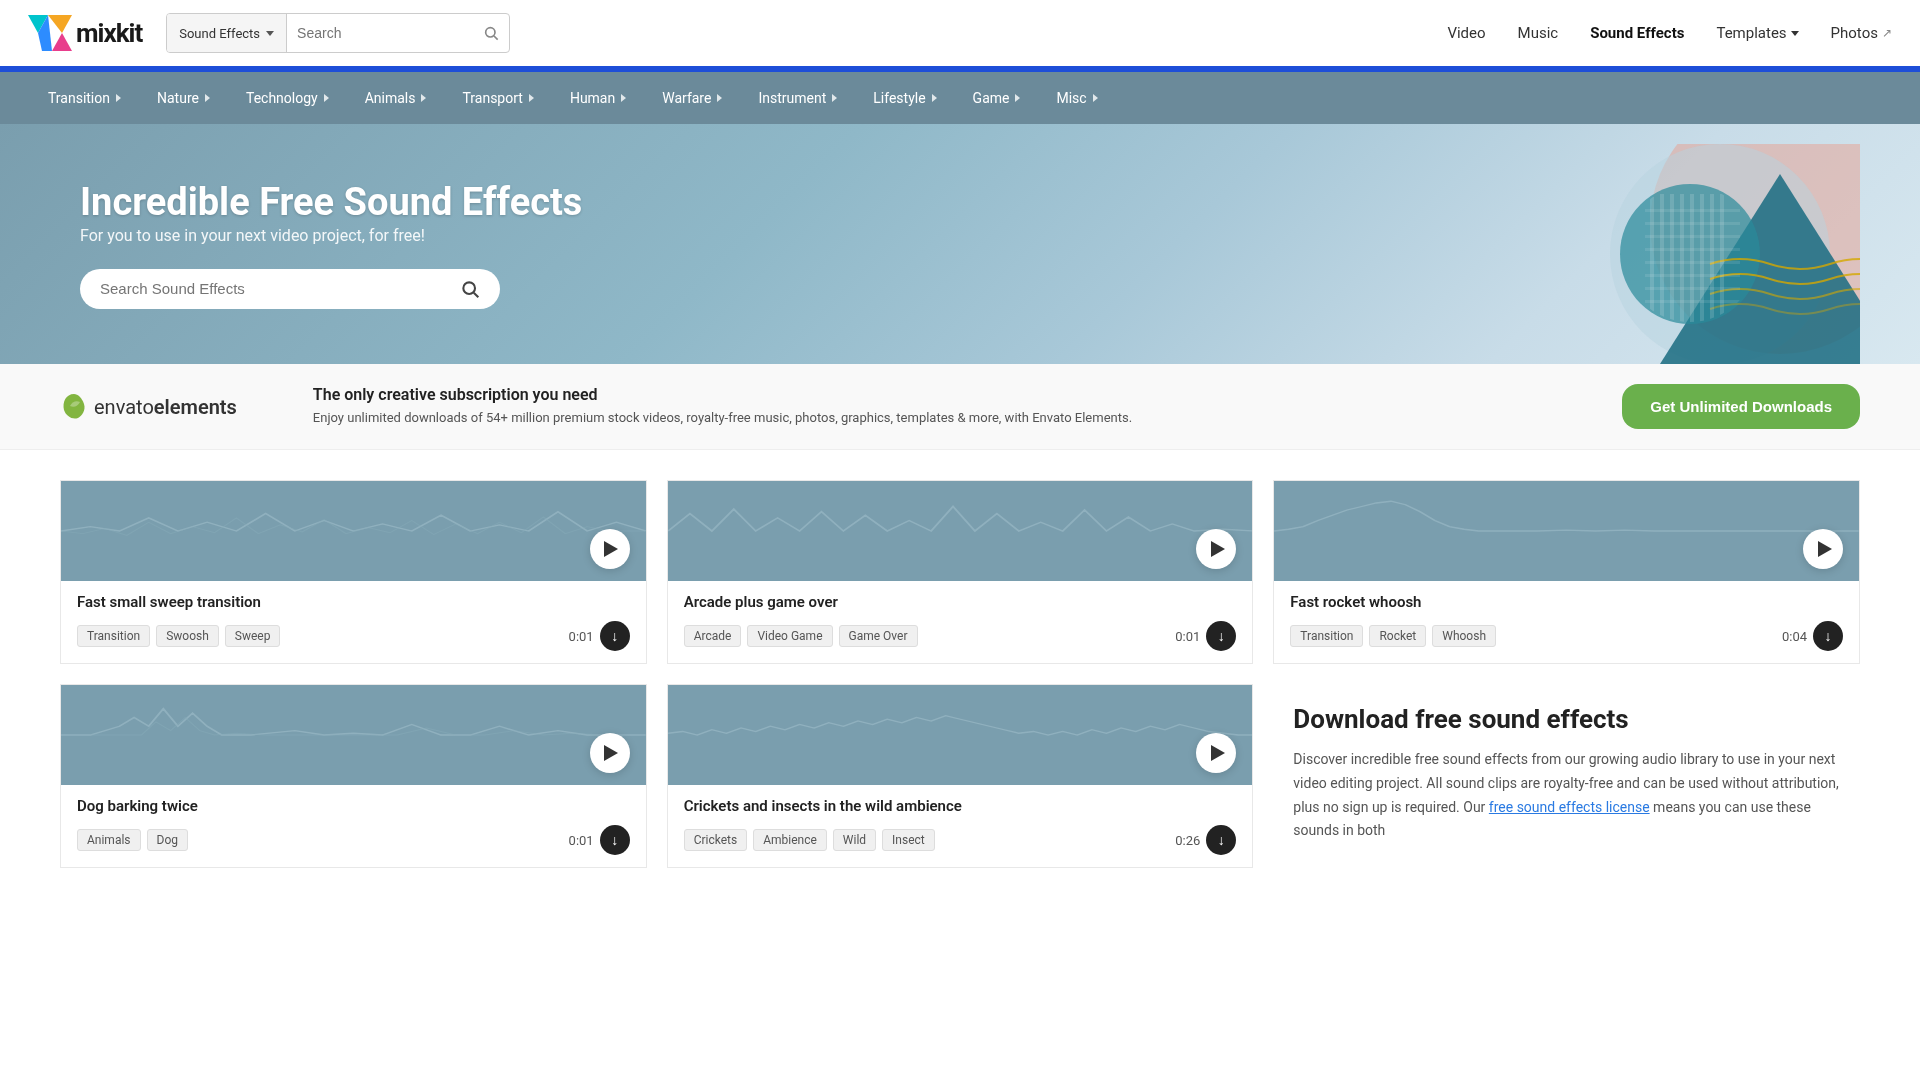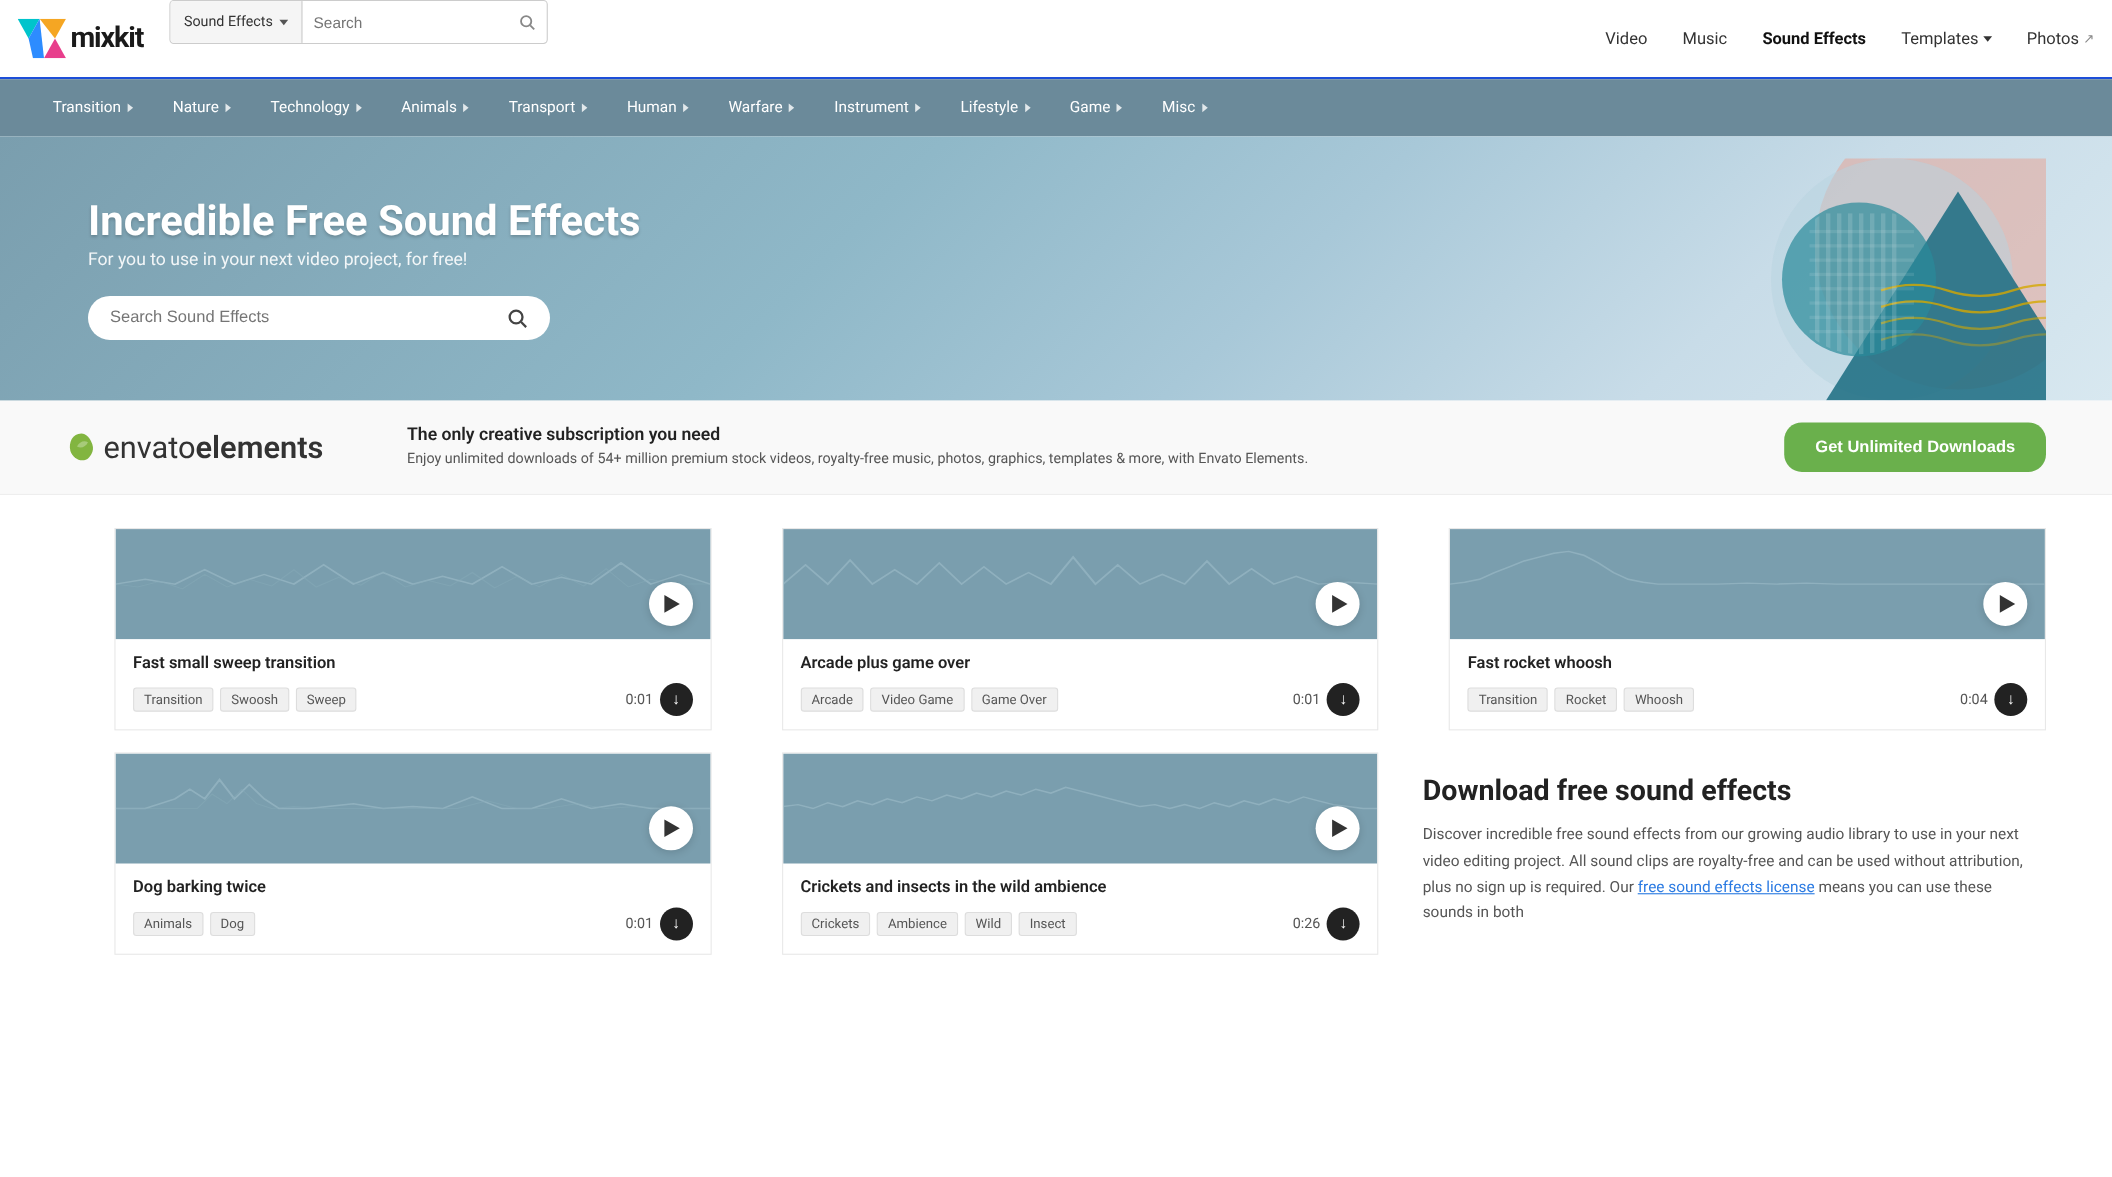--- a/index.html
+++ b/index.html
@@ -1,23 +1,24 @@
 <!DOCTYPE html>
 <html><head>
   <meta charset="utf-8">
   <style>
     * { box-sizing: border-box; margin: 0; padding: 0; }
     body { font-family: -apple-system, BlinkMacSystemFont, 'Segoe UI', Roboto, sans-serif; background: #fff; color: #333; }
 
     
     .navbar {
       display: flex;
-      padding: 0 16px;
+      align-items: center;
+      padding: 0 28px;
       height: 72px;
-      border-bottom: 2px solid #1d4ed8;
+      border-bottom: 6px solid #1d4ed8;
       background: #fff;
     }
     .logo-wrap {
       display: flex;
       align-items: center;
       margin-right: 24px;
       text-decoration: none;
     }
     .logo-icon {
       width: 44px;
@@ -166,21 +167,21 @@
       border-bottom: 1px solid #eee;
       gap: 40px;
     }
     .envato-logo {
       display: flex;
       align-items: center;
       gap: 6px;
       flex-shrink: 0;
     }
     .envato-logo-text {
-      font-size: 28px;
+      font-size: 20px;
       color: #333;
       font-weight: 300;
     }
     .envato-logo-bold {
       font-weight: 600;
     }
     .envato-copy {
       flex: 1;
       margin-left: 36px;
     }
@@ -205,21 +206,20 @@
       font-weight: 600;
       cursor: pointer;
       white-space: nowrap;
       flex-shrink: 0;
     }
     .sound-card {
       border-radius: 0;
       overflow: hidden;
       background: #fff;
       border: 1px solid #e8e8e8;
-      margin-left: 44px;
     }
     .card-waveform {
       background: #7a9eae;
       height: 100px;
       position: relative;
       display: flex;
       align-items: center;
       justify-content: center;
       overflow: hidden;
     }

